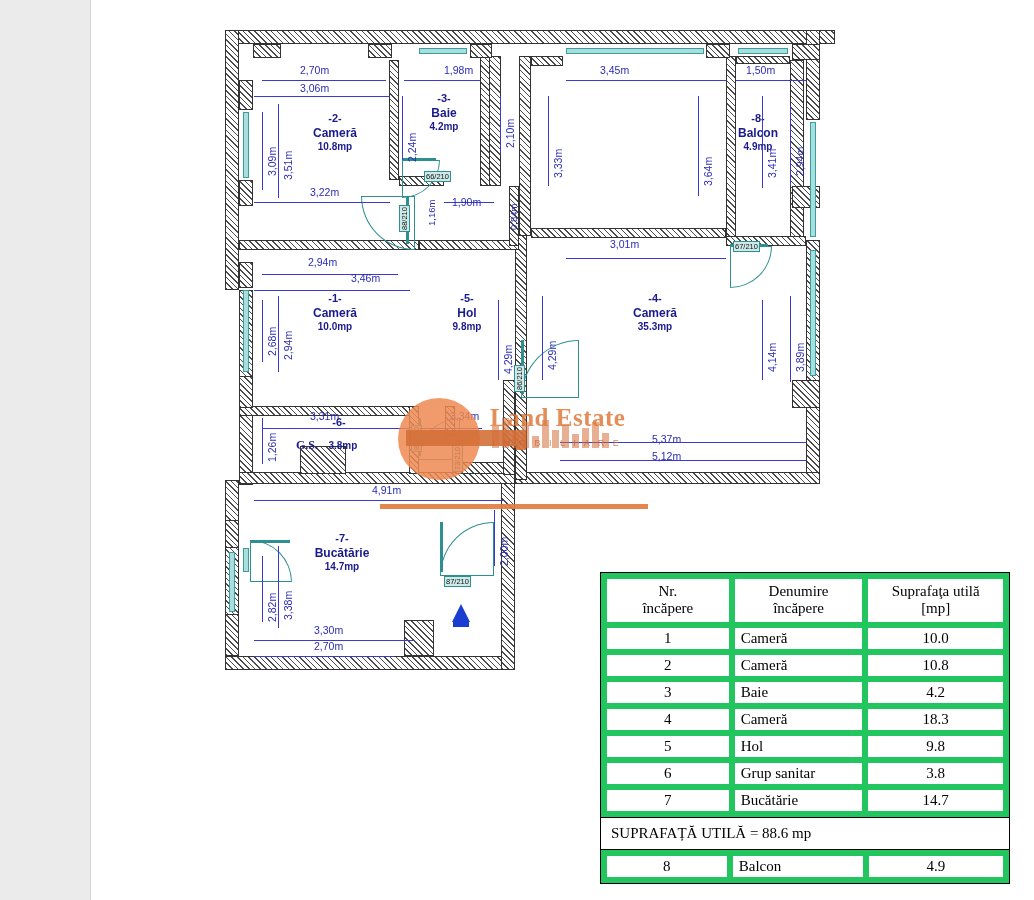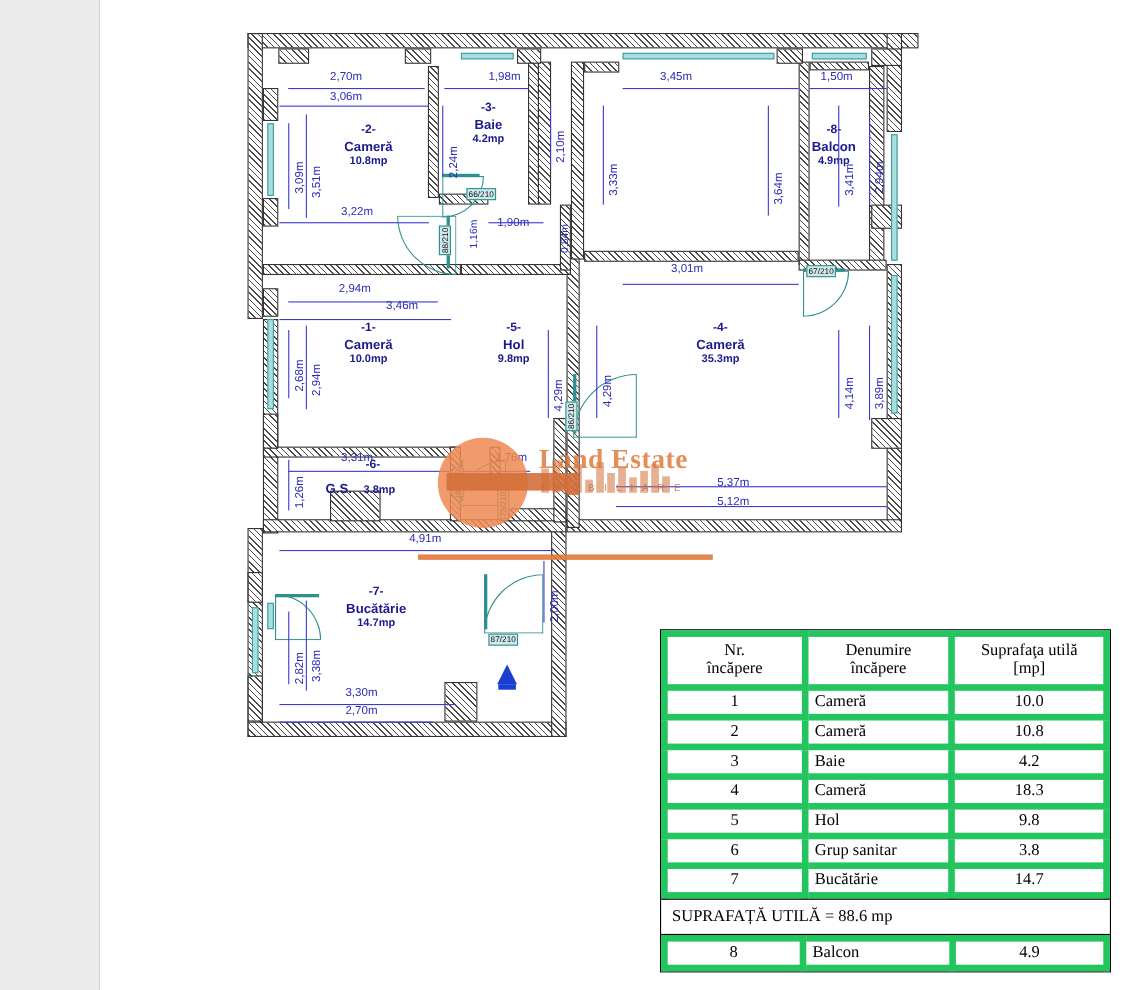--- a/index.html
+++ b/index.html
@@ -369,21 +369,21 @@
   <div class="room-label" style="left:610px;top:292px;width:90px;">
     <span class="num">-4-</span>
     <span class="nm">Cameră</span>
     <span class="ar">35.3mp</span>
   </div>
 
   <div class="room-label" style="left:296px;top:416px;width:86px;text-align:center;">
     <span class="num">-6-</span>
   </div>
   <div class="room-label" style="left:296px;top:434px;width:120px;text-align:left;">
-    <span class="nm" style="display:inline;">G.S.</span>
+    <span class="nm" style="display:inline;font-family:Liberation Serif, serif;">G.S.</span>
     <span class="ar" style="display:inline;margin-left:6px;">3.8mp</span>
   </div>
 
   <div class="room-label" style="left:292px;top:532px;width:100px;">
     <span class="num">-7-</span>
     <span class="nm">Bucătărie</span>
     <span class="ar">14.7mp</span>
   </div>
 
   <div class="dimline h" style="left:262px;top:80px;width:124px;"></div>
@@ -411,21 +411,21 @@
 
   <div class="dimline h" style="left:262px;top:274px;width:136px;"></div>
   <div class="dim" style="left:308px;top:256px;">2,94m</div>
   <div class="dimline h" style="left:254px;top:290px;width:156px;"></div>
   <div class="dim" style="left:308px;top:272px;margin-left:43px;">3,46m</div>
 
   <div class="dimline h" style="left:262px;top:428px;width:148px;"></div>
   <div class="dim" style="left:310px;top:410px;">3,31m</div>
 
   <div class="dimline h" style="left:420px;top:428px;width:62px;"></div>
-  <div class="dim" style="left:450px;top:410px;">1,76m</div>
+  <div class="dim" style="left:450px;top:410px;">3,34m</div>
 
   <div class="dimline h" style="left:560px;top:442px;width:246px;"></div>
   <div class="dim" style="left:652px;top:433px;">5,37m</div>
   <div class="dimline h" style="left:560px;top:460px;width:246px;"></div>
   <div class="dim" style="left:652px;top:450px;">5,12m</div>
 
   <div class="dimline h" style="left:254px;top:500px;width:250px;"></div>
   <div class="dim" style="left:372px;top:484px;">4,91m</div>
 
   <div class="dimline h" style="left:254px;top:640px;width:160px;"></div>

